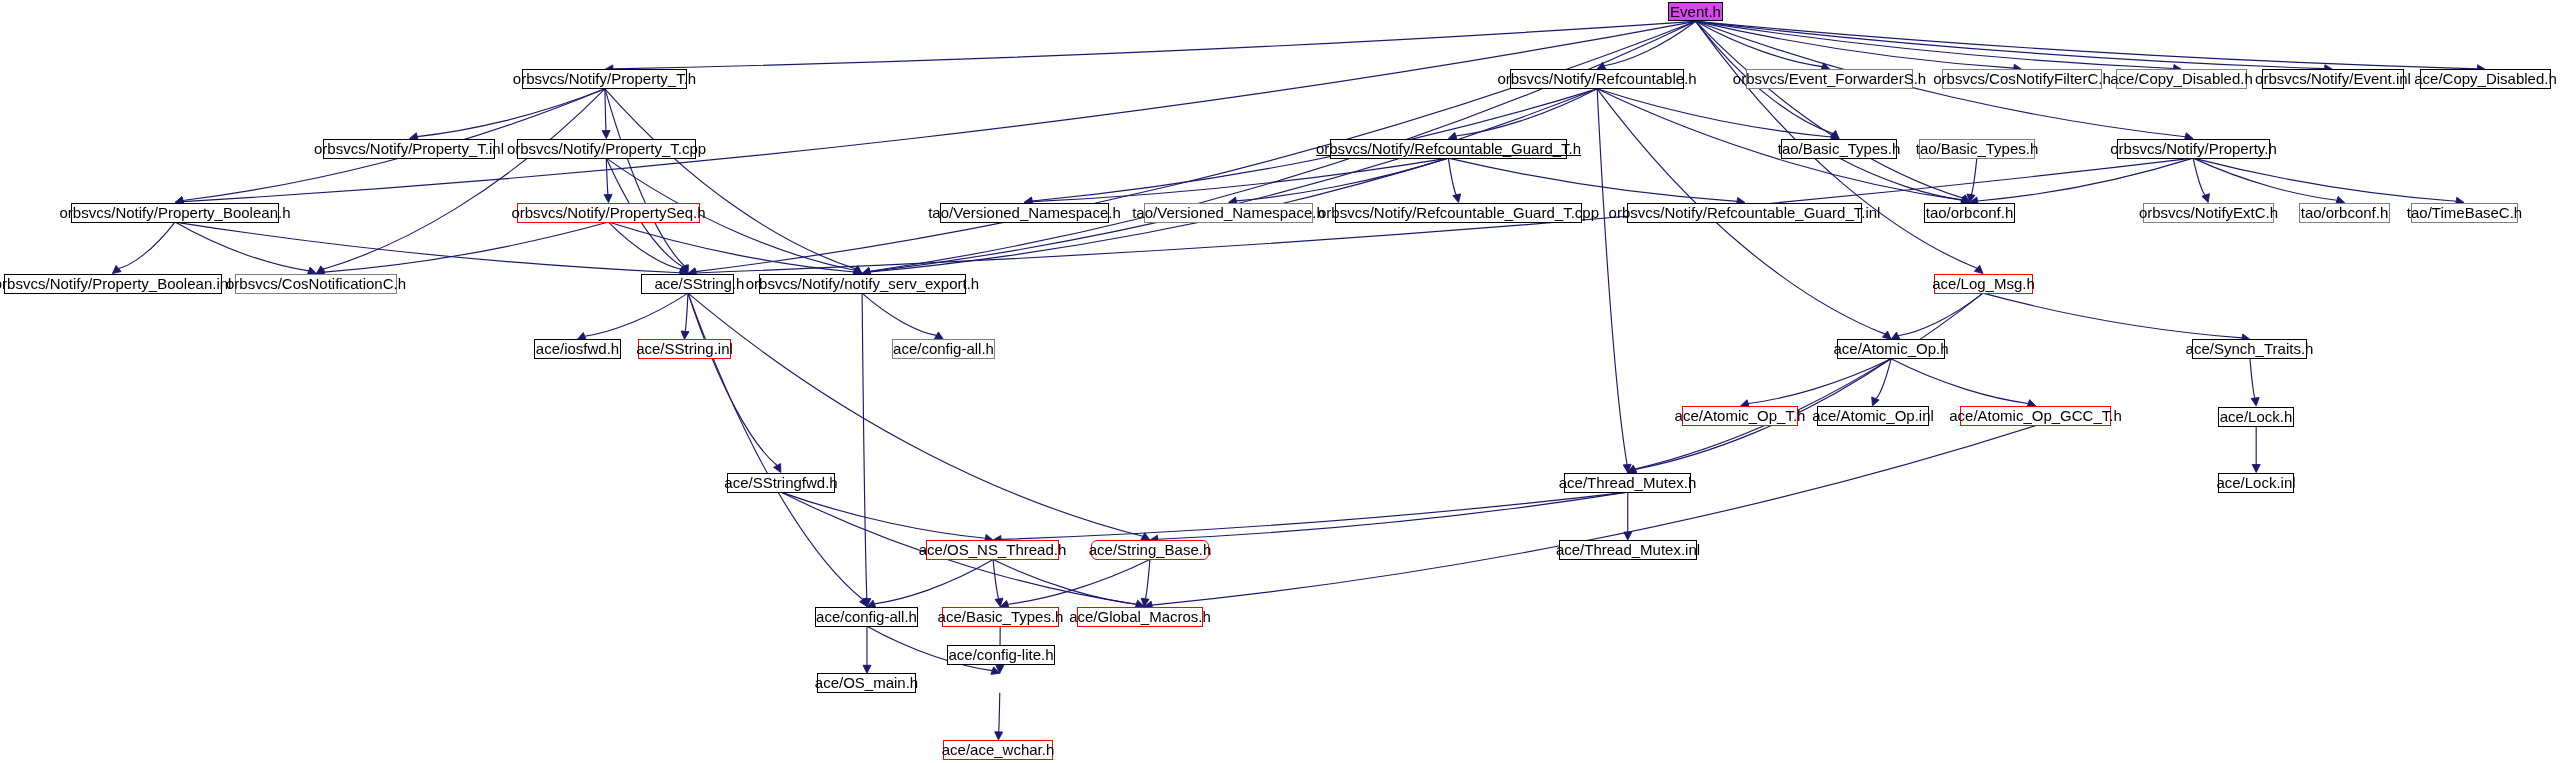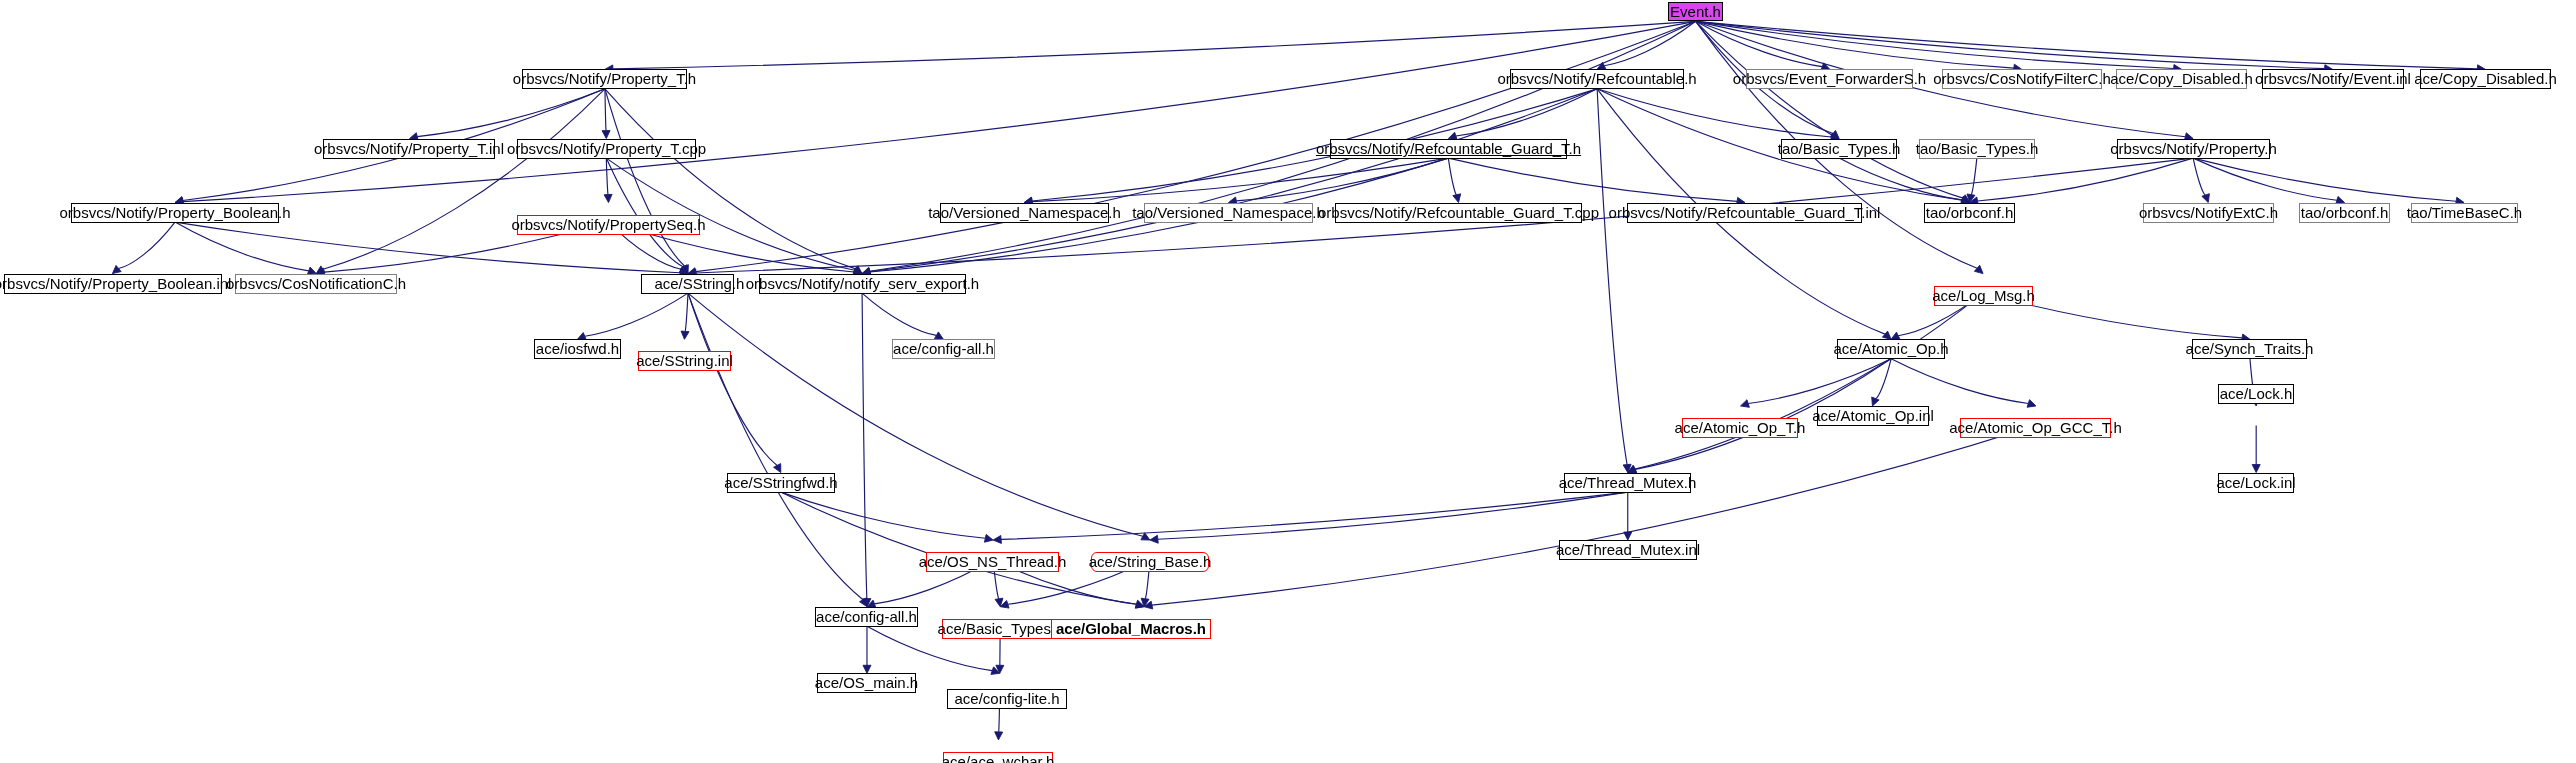--- a/index.html
+++ b/index.html
@@ -2,21 +2,21 @@
 <html style="font-size:14px"><head>
 <meta charset="utf-8">
 <style>
   html,body{margin:0;padding:0;background:#ffffff;}
   body{font-family:"Liberation Sans","DejaVu Sans",sans-serif;}
   #canvas{position:relative;width:2576px;height:763px;background:#ffffff;overflow:hidden;}
   .node{position:absolute;box-sizing:border-box;display:flex;align-items:center;justify-content:center;
         background:#ffffff;border:0.9px solid #808080;color:#000000;white-space:nowrap;
         font-size:15px;line-height:1;letter-spacing:0px;padding:0 6.2px;}
   .node.black{border:0.9px solid #000000;}
-  .node.red{border:0.9px solid #ff0000;color:#000000;margin-top:12px;}
+  .node.red{border:0.9px solid #ff0000;color:#000000;}
   .node.root{background:#d946ef;border:0.9px solid #000000;}
   svg.edges{position:absolute;left:0;top:0;width:2576px;height:763px;pointer-events:none;}
   svg.edges path,svg.edges line{fill:none;stroke:#191970;stroke-width:1.3;}
   svg.edges polygon{fill:#191970;stroke:#191970;}
 </style>
 </head>
 <body>
 
 <div id="canvas">
   <svg class="edges" id="edge-layer" viewBox="0 0 2900 859">
@@ -210,28 +210,28 @@
       <div class="node black" style="left: 759px; top: 274px; width: 207px; height: 19.5px;">orbsvcs/Notify/notify_serv_export.h</div>
       <div class="node red" style="left: 1934px; top: 274px; width: 99px; height: 19.5px;">ace/Log_Msg.h</div>
       <div class="node black" style="left: 534px; top: 339px; width: 87px; height: 19.5px;">ace/iosfwd.h</div>
       <div class="node red" style="left: 638px; top: 339px; width: 93px; height: 19.5px;">ace/SString.inl</div>
       <div class="node " style="left: 892px; top: 339px; width: 103px; height: 19.5px;">ace/config-all.h</div>
       <div class="node black" style="left: 1837px; top: 339px; width: 108px; height: 19.5px;">ace/Atomic_Op.h</div>
       <div class="node black" style="left: 2192px; top: 339px; width: 115px; height: 19.5px;">ace/Synch_Traits.h</div>
       <div class="node red" style="left: 1682px; top: 406px; width: 116px; height: 19.5px;">ace/Atomic_Op_T.h</div>
       <div class="node black" style="left: 1817px; top: 406px; width: 112px; height: 19.5px;">ace/Atomic_Op.inl</div>
       <div class="node red" style="left: 1960px; top: 406px; width: 151px; height: 19.5px;">ace/Atomic_Op_GCC_T.h</div>
-      <div class="node black" style="left: 2218px; top: 384px; width: 76px; height: 19.5px;">ace/Lock.h</div>
+      <div class="node black" style="left: 2218px; top: 407px; width: 76px; height: 19.5px;">ace/Lock.h</div>
       <div class="node black" style="left: 1564px; top: 473px; width: 127px; height: 19.5px;">ace/Thread_Mutex.h</div>
       <div class="node black" style="left: 727px; top: 473px; width: 108px; height: 19.5px;">ace/SStringfwd.h</div>
       <div class="node black" style="left: 2218px; top: 473px; width: 76px; height: 19.5px;">ace/Lock.inl</div>
       <div class="node red" style="left: 926px; top: 540px; width: 133px; height: 19.5px;">ace/OS_NS_Thread.h</div>
       <div class="node red" style="left: 1091px; top: 540px; width: 118px; height: 19.5px; border-radius: 6px;">ace/String_Base.h</div>
       <div class="node black" style="left: 1559px; top: 540px; width: 138px; height: 19.5px;">ace/Thread_Mutex.inl</div>
       <div class="node black" style="left: 815px; top: 607px; width: 103px; height: 19.5px;">ace/config-all.h</div>
       <div class="node red" style="left: 942px; top: 607px; width: 117px; height: 19.5px;">ace/Basic_Types.h</div>
-      <div class="node red" style="left: 1051px; top: 607px; width: 160px; height: 19.5px; font-weight: bold;">ace/Global_Macros.h</div>
+      <div class="node red" style="left: 1077px; top: 607px; width: 126px; height: 19.5px;">ace/Global_Macros.h</div>
       <div class="node black" style="left: 817px; top: 673px; width: 99px; height: 19.5px;">ace/OS_main.h</div>
-      <div class="node black" style="left: 947px; top: 689px; width: 120px; height: 19.5px;">ace/config-lite.h</div>
+      <div class="node black" style="left: 947px; top: 645px; width: 108px; height: 19.5px;">ace/config-lite.h</div>
       <div class="node red" style="left: 943px; top: 740px; width: 110px; height: 19.5px;">ace/ace_wchar.h</div>
     </div>
 </div>
 
 
 </body></html>

